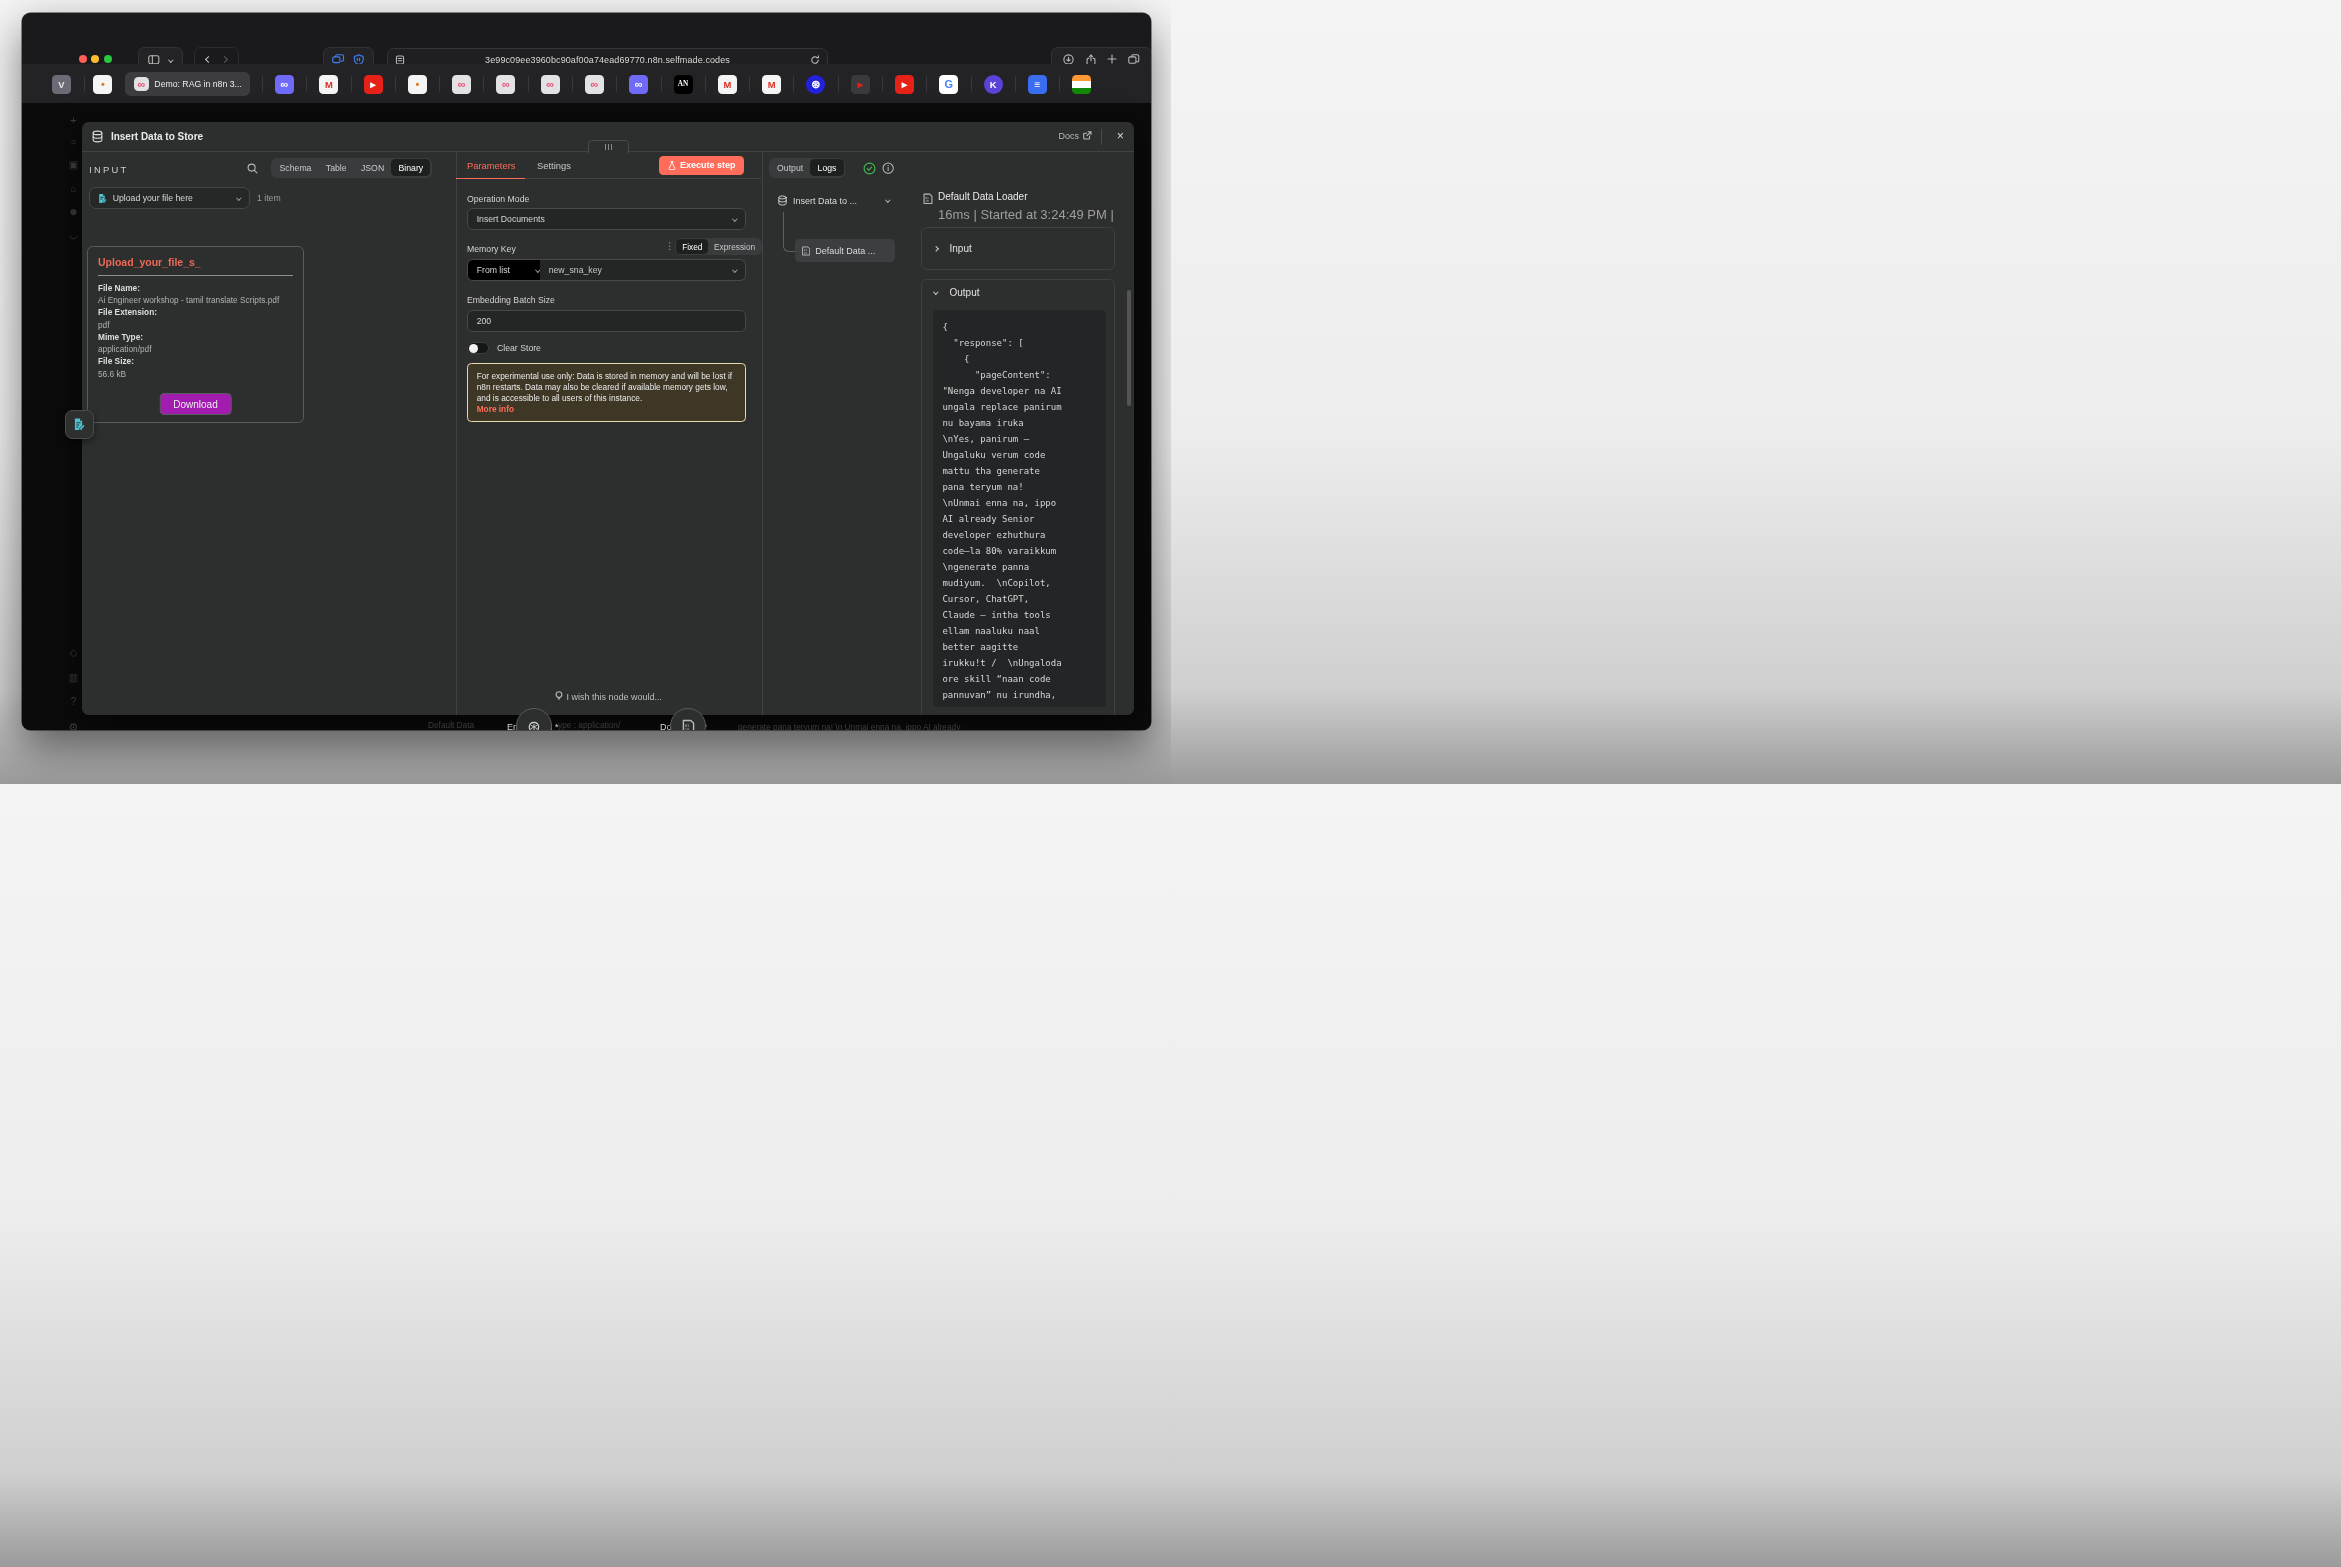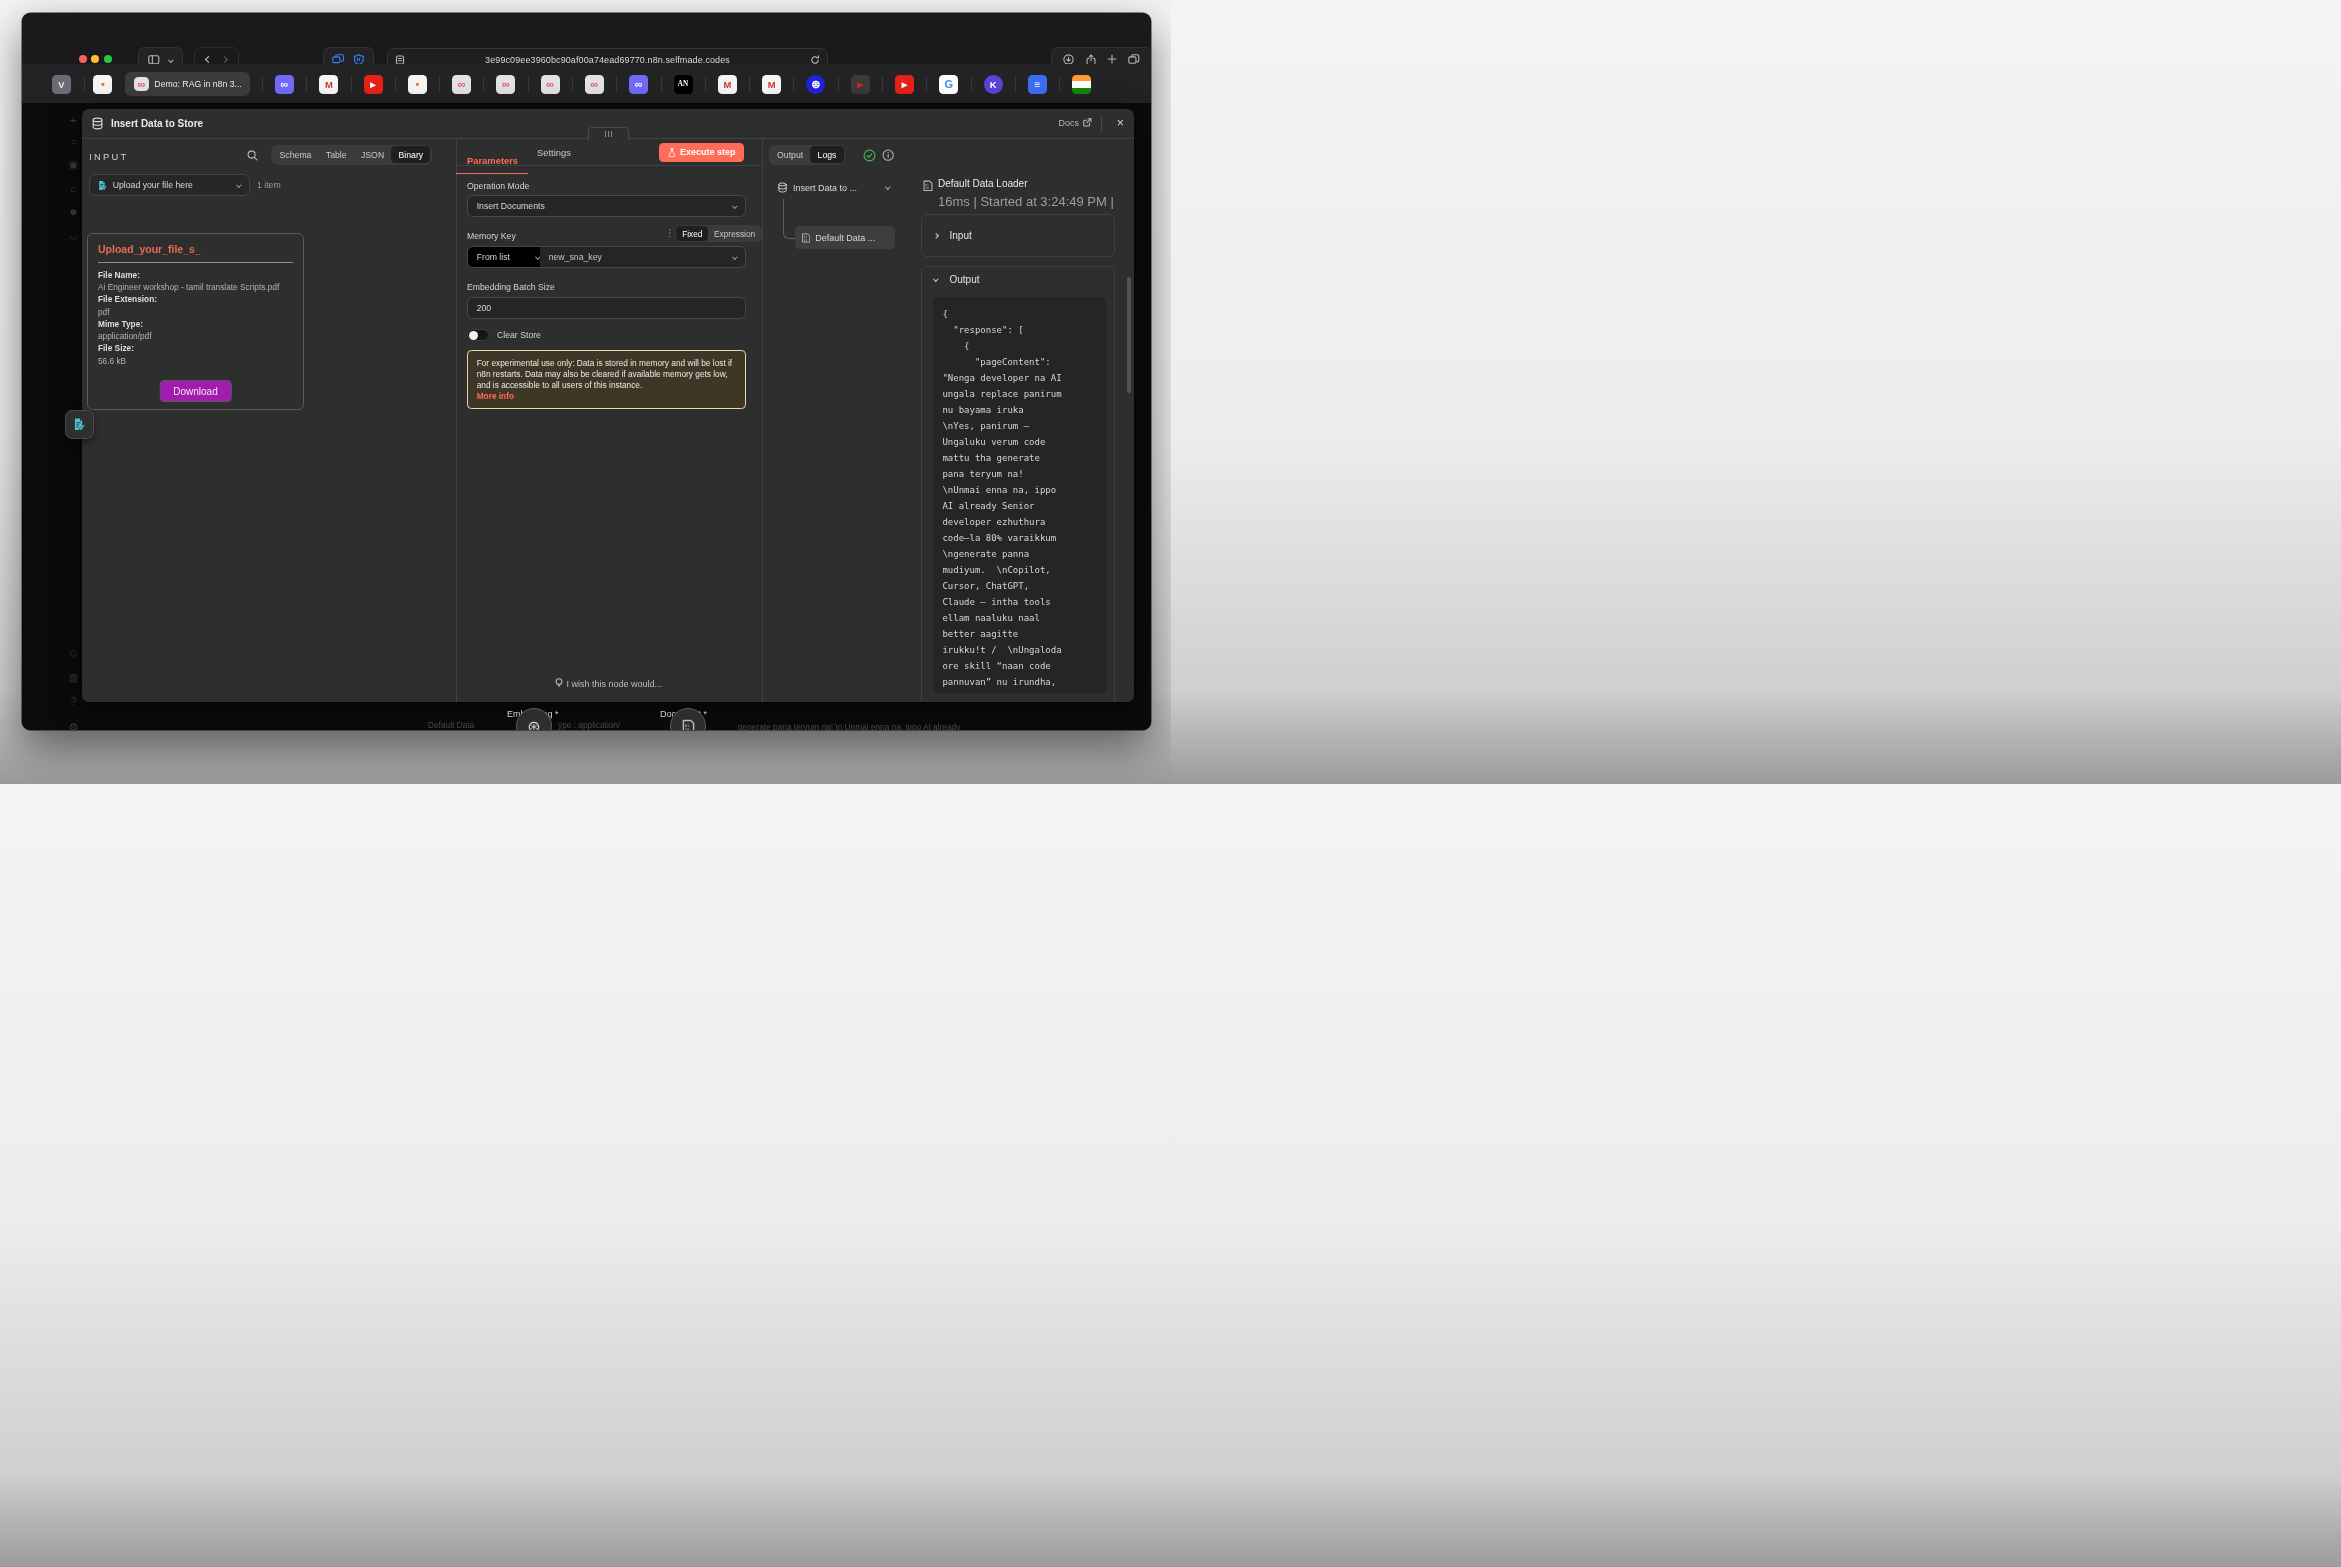--- a/index.html
+++ b/index.html
@@ -39,21 +39,21 @@
   .fav-docs { background:#3a6df0; color:#fff; font-size:10px; }
   .fav-flag { background:linear-gradient(180deg,#f93 33%,#fff 33%,#fff 66%,#128807 66%); }
   .tabsep { width:0.7px; height:16px; background:#38383b; flex:none; }
   .activetab { height:24.6px; background:#3c3c3f; border-radius:5.8px; display:flex; align-items:center; gap:5.8px; padding:0 8.7px; flex:none; }
   .activetab .lbl { font-size:8.7px; color:#ececec; white-space:nowrap; }
   
   .canvas { position:absolute; left:0; top:90px; width:100%; height:627px; background:#0b0b0c; }
   .sideicon { position:absolute; left:42px; width:19px; text-align:center; color:#6a6a6a; opacity:.55; font-size:10px; }
   .fadedtxt { position:absolute; color:#8e8e8e; opacity:.5; font-size:8.3px; white-space:nowrap; }
   
-  .modal { position:absolute; left:60px; top:96px; width:1052px; height:593px; background:#2d2e2e; border-radius:6.5px; box-shadow:0 7.2px 29px rgba(0,0,0,.6); }
+  .modal { position:absolute; left:60px; top:109px; width:1052px; height:593px; background:#2d2e2e; border-radius:6.5px; box-shadow:0 7.2px 29px rgba(0,0,0,.6); }
   .mhead { position:absolute; left:0; top:0; width:100%; height:30px; border-bottom:0.7px solid #414244; display:flex; align-items:center; }
   .mtitle { font-size:10px; color:#eaeaea; font-weight:600; margin-left:7.2px; }
   .docs { position:absolute; right:42px; top:8.7px; font-size:9px; color:#b8b8b8; display:flex; gap:4.3px; align-items:center; }
   .headsep { position:absolute; right:32px; top:7.2px; width:0.7px; height:16px; background:#4a4a4c; }
   .closex { position:absolute; right:10px; top:6.5px; font-size:12.3px; color:#dcdcdc; }
   .cols { position:absolute; left:0; top:30px; width:100%; height:563px; }
   .vdiv { position:absolute; top:0; width:0.7px; height:100%; background:#414244; }
   
   .seg { background:#3a3b3c; border-radius:5.8px; display:flex; align-items:center; padding:1.4px; font-size:8.7px; color:#c9c9c9; }
   .seg span { padding:3.6px 7.2px; border-radius:4.3px; }
@@ -64,21 +64,21 @@
   .filecard { position:absolute; left:5px; top:94px; width:217px; height:177px; border:0.7px solid #5a5b5c; border-radius:5.8px; padding:8.7px 10px; }
   .filecard .title { color:#ec6a56; font-size:10.5px; font-weight:700; }
   .filecard hr { border:none; border-top:0.7px solid #8f8f8f; margin:7.2px 0 5.8px; }
   .filecard .lbl { font-size:8.3px; color:#dedede; line-height:12.3px; font-weight:600; }
   .filecard .val { font-size:8.3px; color:#b2b2b2; line-height:12.3px; }
   .dlbtn { position:absolute; left:50%; transform:translateX(-50%); bottom:7.2px; background:#a21caf; border:0.7px solid #5a5b5c; border-radius:4.3px; color:#ededed; font-size:10px; padding:4.3px 13px; }
   
   .draghandle { position:absolute; left:506px; top:-11.6px; width:41px; height:12.3px; background:#2d2e2e; border:0.7px solid #4a4b4c; border-bottom:none; border-radius:4.3px 4.3px 0 0; display:flex; align-items:center; justify-content:center; gap:2.2px; }
   .draghandle i { width:0.7px; height:5.8px; background:#8a8a8a; }
   .ptabs { position:absolute; left:374px; top:0; width:305px; height:27px; border-bottom:0.7px solid #414244; }
-  .ptab1 { position:absolute; left:11px; top:8px; color:#ff6d5a; font-size:9.4px; font-weight:700;margin-top:8px; }
+  .ptab1 { position:absolute; left:11px; top:8px; color:#ff6d5a; font-size:9.4px; font-weight:400; }
   .ptab1::after { content:""; position:absolute; left:-11px; right:-10px; top:18px; height:1.4px; background:#ff6d5a; }
   .ptab2 { position:absolute; left:81px; top:8px; color:#c8c8c8; font-size:9.4px; }
   .execbtn { position:absolute; left:203px; top:3.6px; width:85px; height:19.5px; background:#ff6d5a; border-radius:4.3px; color:#fff; font-size:9px; font-weight:600; display:flex; align-items:center; justify-content:center; gap:4.3px; }
   .flabel { font-size:8.7px; color:#d3d3d3; }
   .fld { background:#242525; border:0.7px solid #47484a; border-radius:5.8px; color:#d8d8d8; font-size:8.7px; display:flex; align-items:center; }
   .notice { position:absolute; left:385px; top:318px; width:279px; background:#3e3726; border:0.7px solid #e6d9ae; border-radius:4.3px; padding:6.5px 8.7px; font-size:8.3px; line-height:11px; color:#eaeaea; }
   .notice a { color:#ff6d5a; font-weight:600; text-decoration:none; }
   .toggle { position:absolute; left:385px; top:297px; width:22.4px; height:12.3px; background:#151616; border:0.7px solid #3c3d3d; border-radius:6.5px; }
   .toggle i { position:absolute; left:0.7px; top:0.7px; width:9.4px; height:9.4px; border-radius:50%; background:#f2f2f2; }
   .wish { position:absolute; left:374px; top:539px; width:305px; text-align:center; color:#bdbdbd; font-size:9px; }

